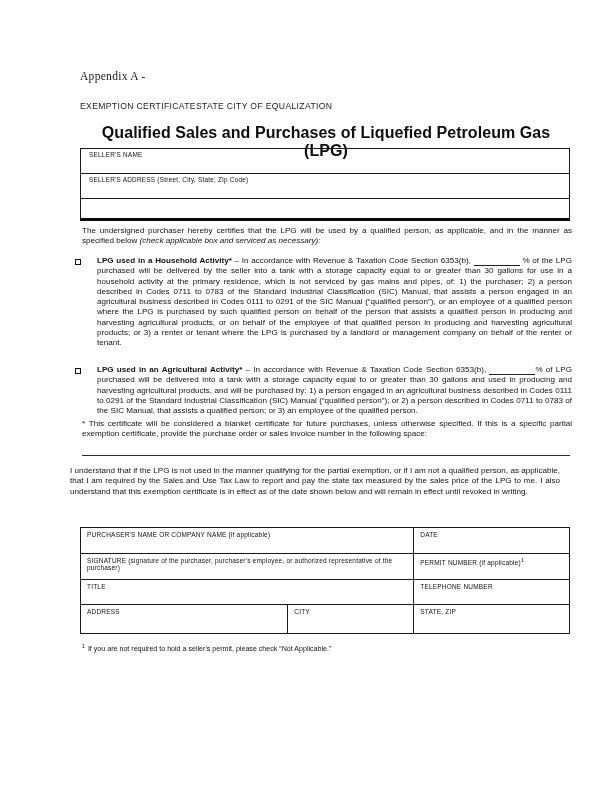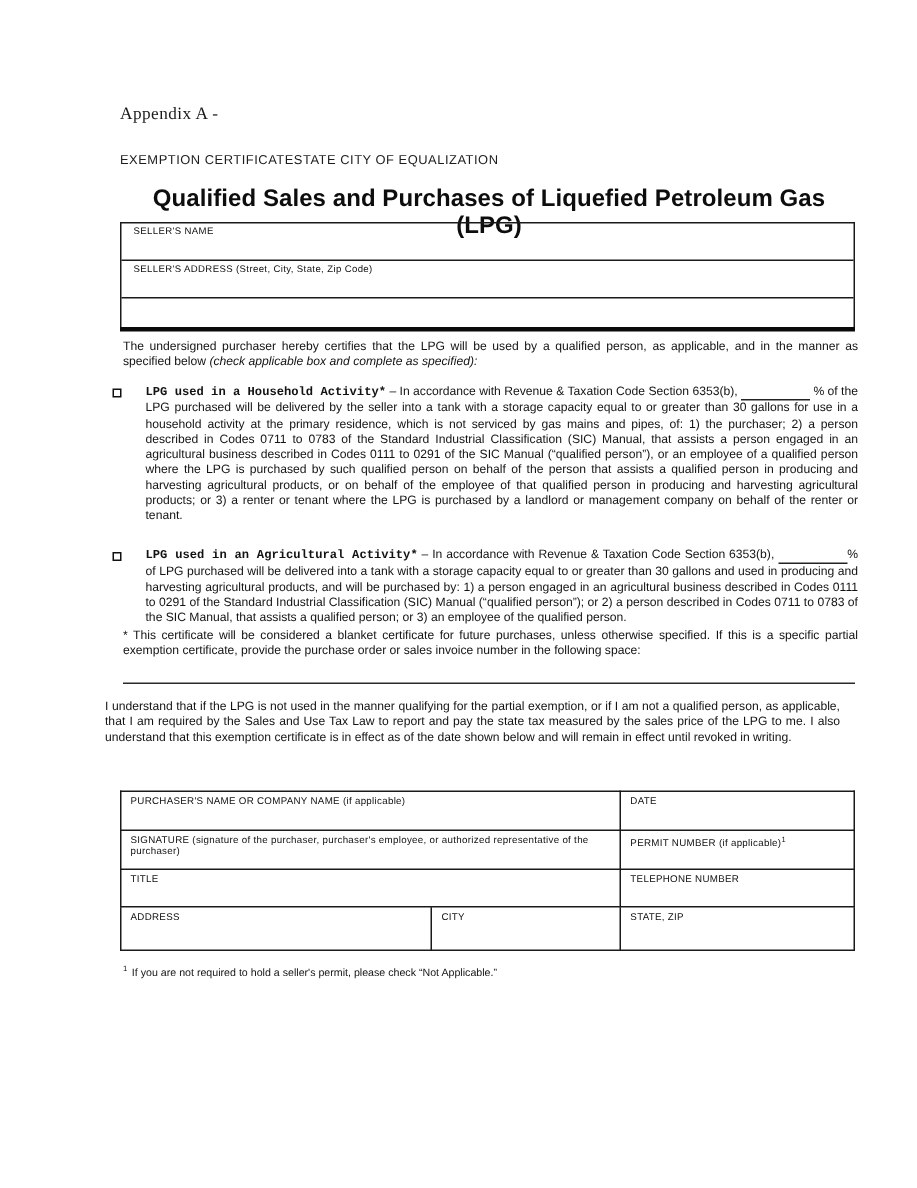--- a/index.html
+++ b/index.html
@@ -115,21 +115,21 @@
     margin-right: 16px;
     margin-left: 1px;
   }
   .bullet-text {
     flex: 1 1 auto;
     font-size: 8.1px;
     line-height: 10.25px;
     text-align: justify;
     color: #121212;
   }
-  .bullet-text b { font-weight: bold; font-family: Liberation Mono, monospace; }
+  .bullet-text b { font-weight: bold; }
   .blank-fill {
     display: inline-block;
     width: 46px;
     border-bottom: 1px solid #222;
     vertical-align: bottom;
     height: 8px;
   }
 
   .b1 { top: 256px; }
   .b2 { top: 365px; }
@@ -221,21 +221,21 @@
     <div class="seller-cell r2">
       <span>SELLER'S ADDRESS (Street, City, State, Zip Code)</span>
     </div>
     <div class="seller-cell r3">
       <span></span>
     </div>
   </div>
   <div class="thick-rule"></div>
 
   <div class="para intro">
-    <span>The undersigned purchaser hereby certifies that the LPG will be used by a qualified person, as applicable, and in the manner as specified below </span><i>(check applicable box and complete as specified):</i>
+    <span>The undersigned purchaser hereby certifies that the LPG will be used by a qualified person, as applicable, and in the manner as specified below </span><i>(check applicable box and serviced as necessary):</i>
   </div>
 
   <div class="bullet-block b1">
     <span class="cbox"></span>
     <span class="bullet-text"><b>LPG used in a Household Activity*</b><span> – In accordance with Revenue &amp; Taxation Code Section 6353(b), </span><span class="blank-fill"></span><span> % of the LPG purchased will be delivered by the seller into a tank with a storage capacity equal to or greater than 30 gallons for use in a household activity at the primary residence, which is not serviced by gas mains and pipes, of: 1) the purchaser; 2) a person described in Codes 0711 to 0783 of the Standard Industrial Classification (SIC) Manual, that assists a person engaged in an agricultural business described in Codes 0111 to 0291 of the SIC Manual (“qualified person”), or an employee of a qualified person where the LPG is purchased by such qualified person on behalf of the person that assists a qualified person in producing and harvesting agricultural products, or on behalf of the employee of that qualified person in producing and harvesting agricultural products; or 3) a renter or tenant where the LPG is purchased by a landlord or management company on behalf of the renter or tenant.</span></span>
   </div>
 
   <div class="bullet-block b2">
     <span class="cbox"></span>
     <span class="bullet-text"><b>LPG used in an Agricultural Activity*</b><span> – In accordance with Revenue &amp; Taxation Code Section 6353(b), </span><span class="blank-fill"></span><span>% of LPG purchased will be delivered into a tank with a storage capacity equal to or greater than 30 gallons and used in producing and harvesting agricultural products, and will be purchased by: 1) a person engaged in an agricultural business described in Codes 0111 to 0291 of the Standard Industrial Classification (SIC) Manual (“qualified person”); or 2) a person described in Codes 0711 to 0783 of the SIC Manual, that assists a qualified person; or 3) an employee of the qualified person.</span></span>

